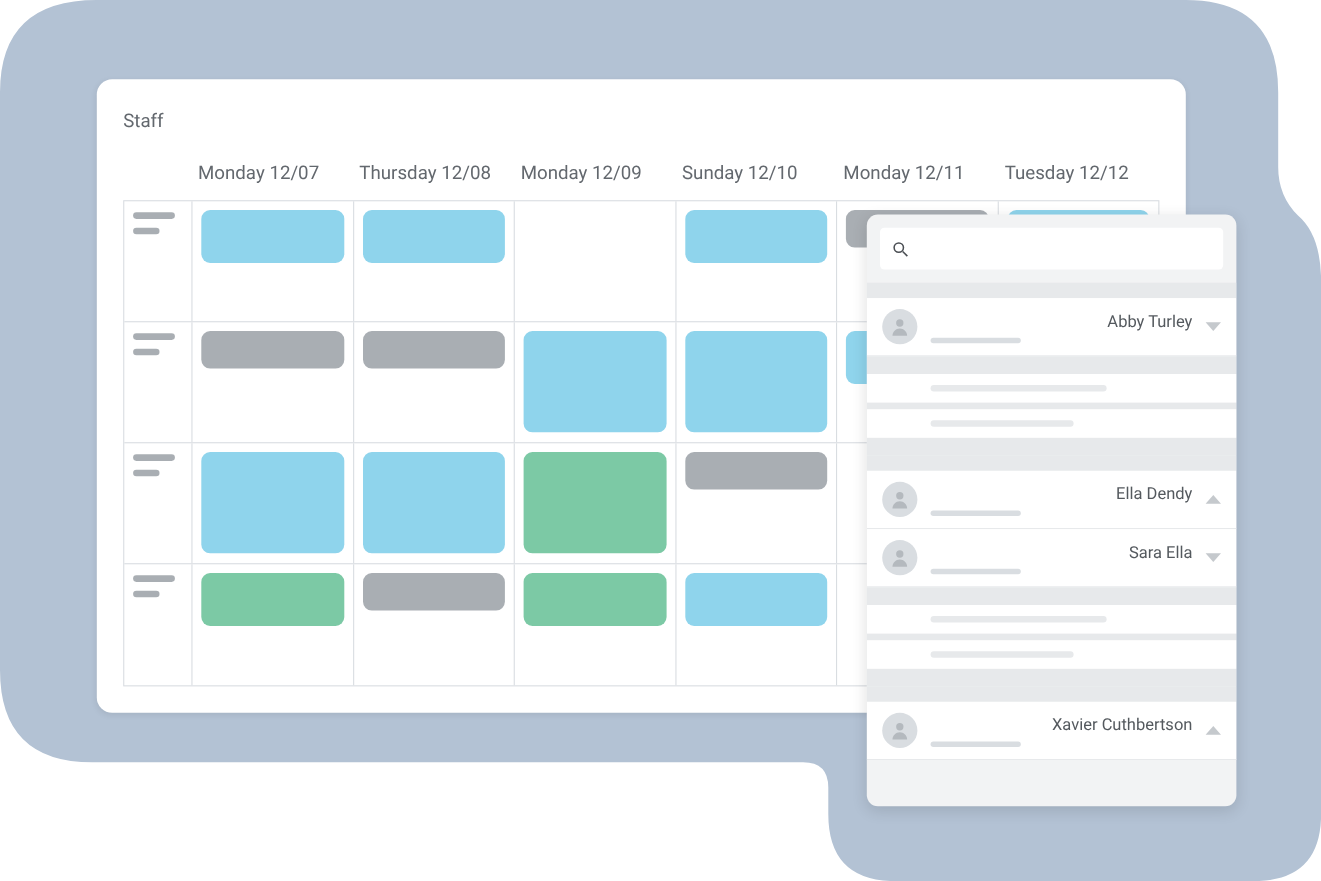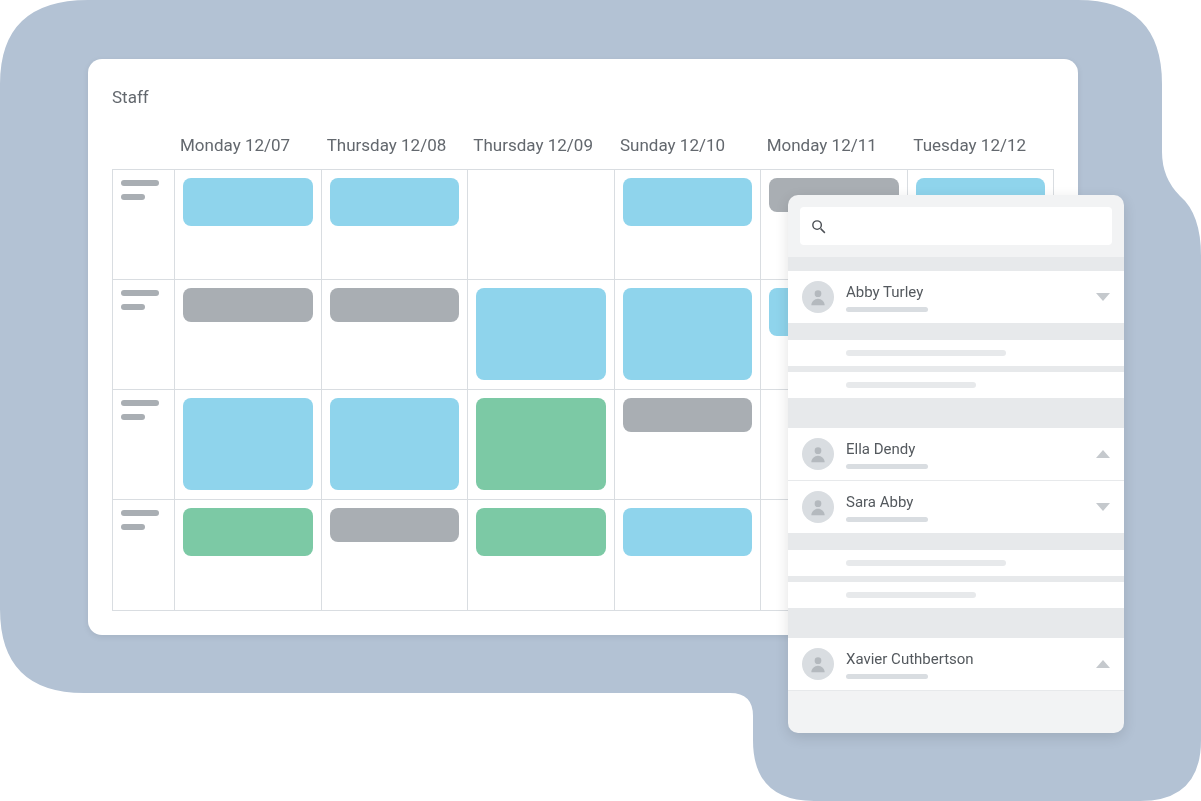--- a/index.html
+++ b/index.html
@@ -11,21 +11,21 @@
     position: relative;
     overflow: hidden;
   }
   .backdrop {
     position: absolute;
     inset: 0;
   }
   .calendar-card {
     position: absolute;
     left: 88px;
-    top: 59px;
+    top: 72px;
     width: 990px;
     background: #fff;
     border-radius: 14px;
     box-shadow: 0 2px 6px rgba(0,0,0,0.08);
     padding: 28px 24px 24px 24px;
   }
   .cal-header {
     display: flex;
     padding-bottom: 14px;
   }
@@ -126,21 +126,21 @@
     gap: 12px;
   }
   .avatar {
     width: 32px; height: 32px;
     border-radius: 50%;
     background: #d9dde1;
     display:flex; align-items:center; justify-content:center;
   }
   .avatar svg { width: 20px; height: 20px; fill: #b4b9be; }
   .person-info { flex: 1; }
-  .person-name { font-size: 15px; color: #54595e; }
+  .person-name { font-size: 15px; color: #54595e; text-align: right; }
   .person-sub {
     height: 5px; width: 82px; background: #d9dde1; border-radius: 3px; margin-top: 6px;
   }
   .chev {
     width: 0; height: 0;
     border-left: 7px solid transparent;
     border-right: 7px solid transparent;
   }
   .chev.down { border-top: 8px solid #c5c9cd; }
   .chev.up   { border-bottom: 8px solid #c5c9cd; }
@@ -182,21 +182,21 @@
     Q 0 0 88 0
     Z
   "></path>
 </svg>
 
 <div class="calendar-card">
   <div class="cal-header">
     <div class="col-staff">Staff</div>
     <div class="col-day">Monday 12/07</div>
     <div class="col-day">Thursday 12/08</div>
-    <div class="col-day">Thursday 12/09</div>
+    <div class="col-day">Monday 12/09</div>
     <div class="col-day">Sunday 12/10</div>
     <div class="col-day">Monday 12/11</div>
     <div class="col-day">Tuesday 12/12</div>
   </div>
   <div class="cal-grid" id="cal-grid">
       <div class="cal-row">
         <div class="cell staff-cell">
           <div class="staff-line1"></div>
           <div class="staff-line2"></div>
         </div>
@@ -334,21 +334,21 @@
       </div>
       <div class="person">
         <div class="person-header">
           <div class="avatar">
             <svg viewBox="0 0 24 24">
               <circle cx="12" cy="8" r="4"></circle>
               <path d="M4 22c0-4.4 3.6-8 8-8s8 3.6 8 8"></path>
             </svg>
           </div>
           <div class="person-info">
-            <div class="person-name">Sara Abby</div>
+            <div class="person-name">Sara Ella</div>
             <div class="person-sub"></div>
           </div>
           <div class="chev down"></div>
         </div>
       </div>
       <div class="detail-block">
         <div class="detail-row">
           <div class="bar" style="width: 160px;"></div>
         </div>
         <div class="detail-row">

